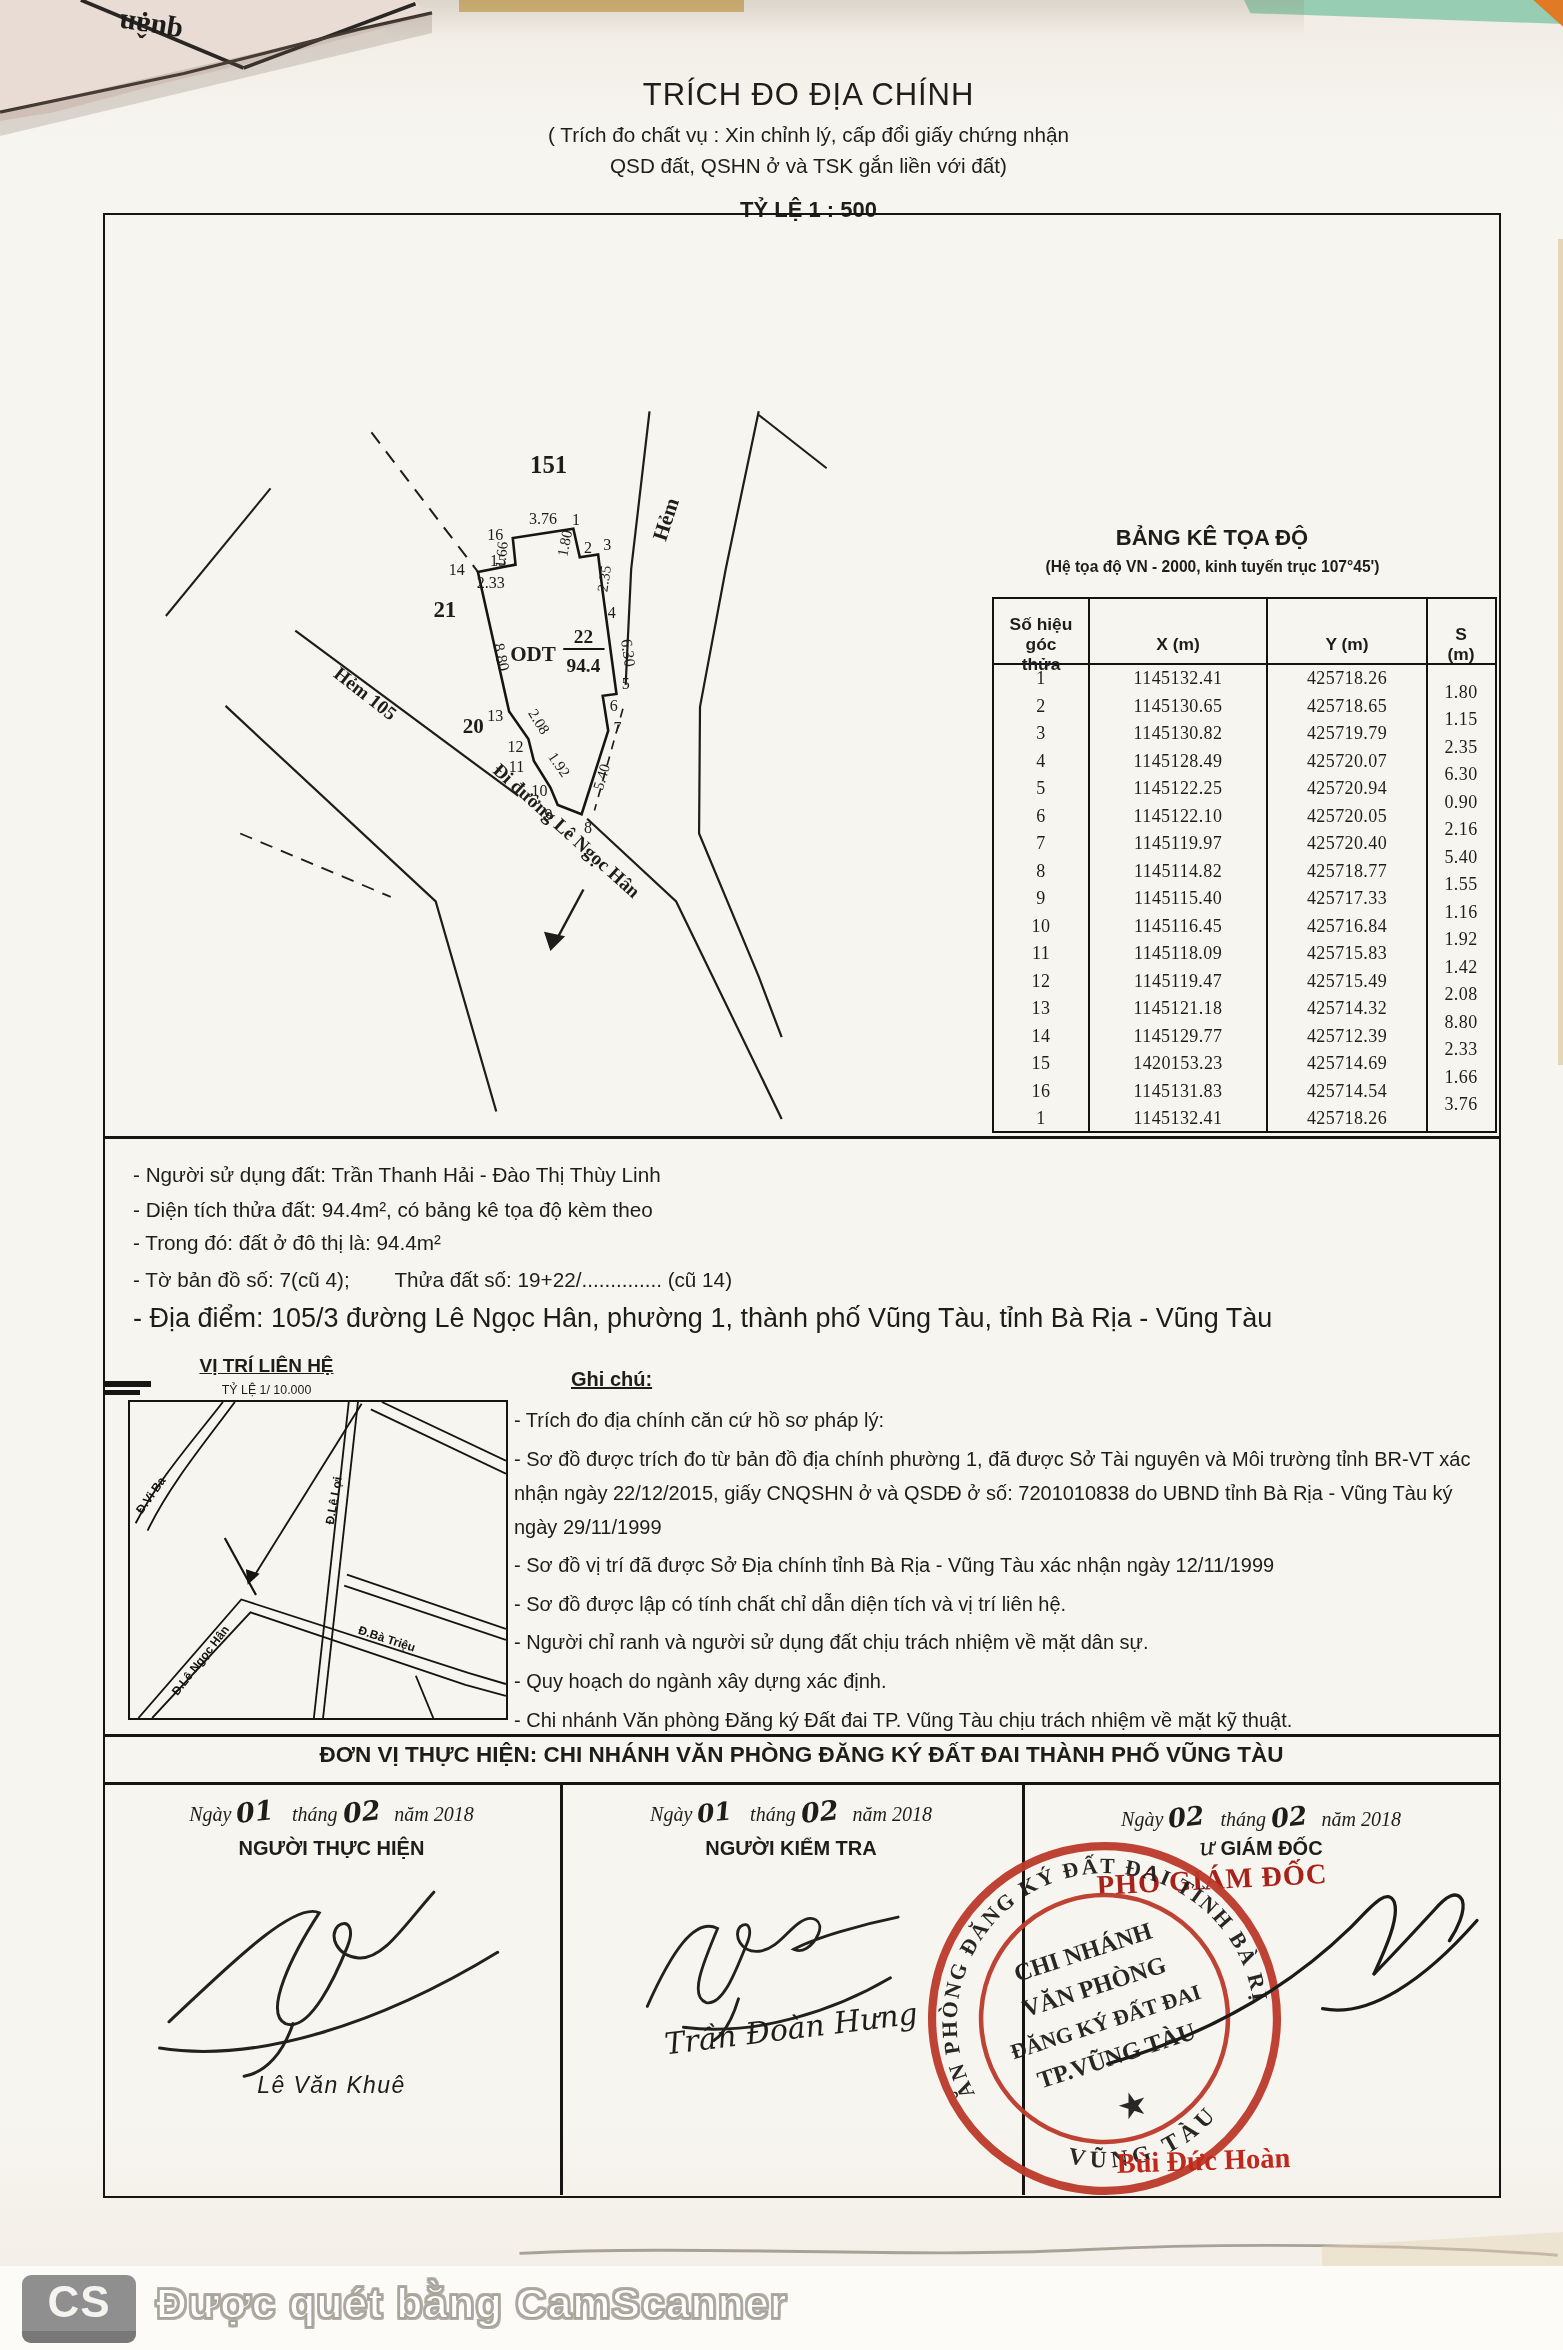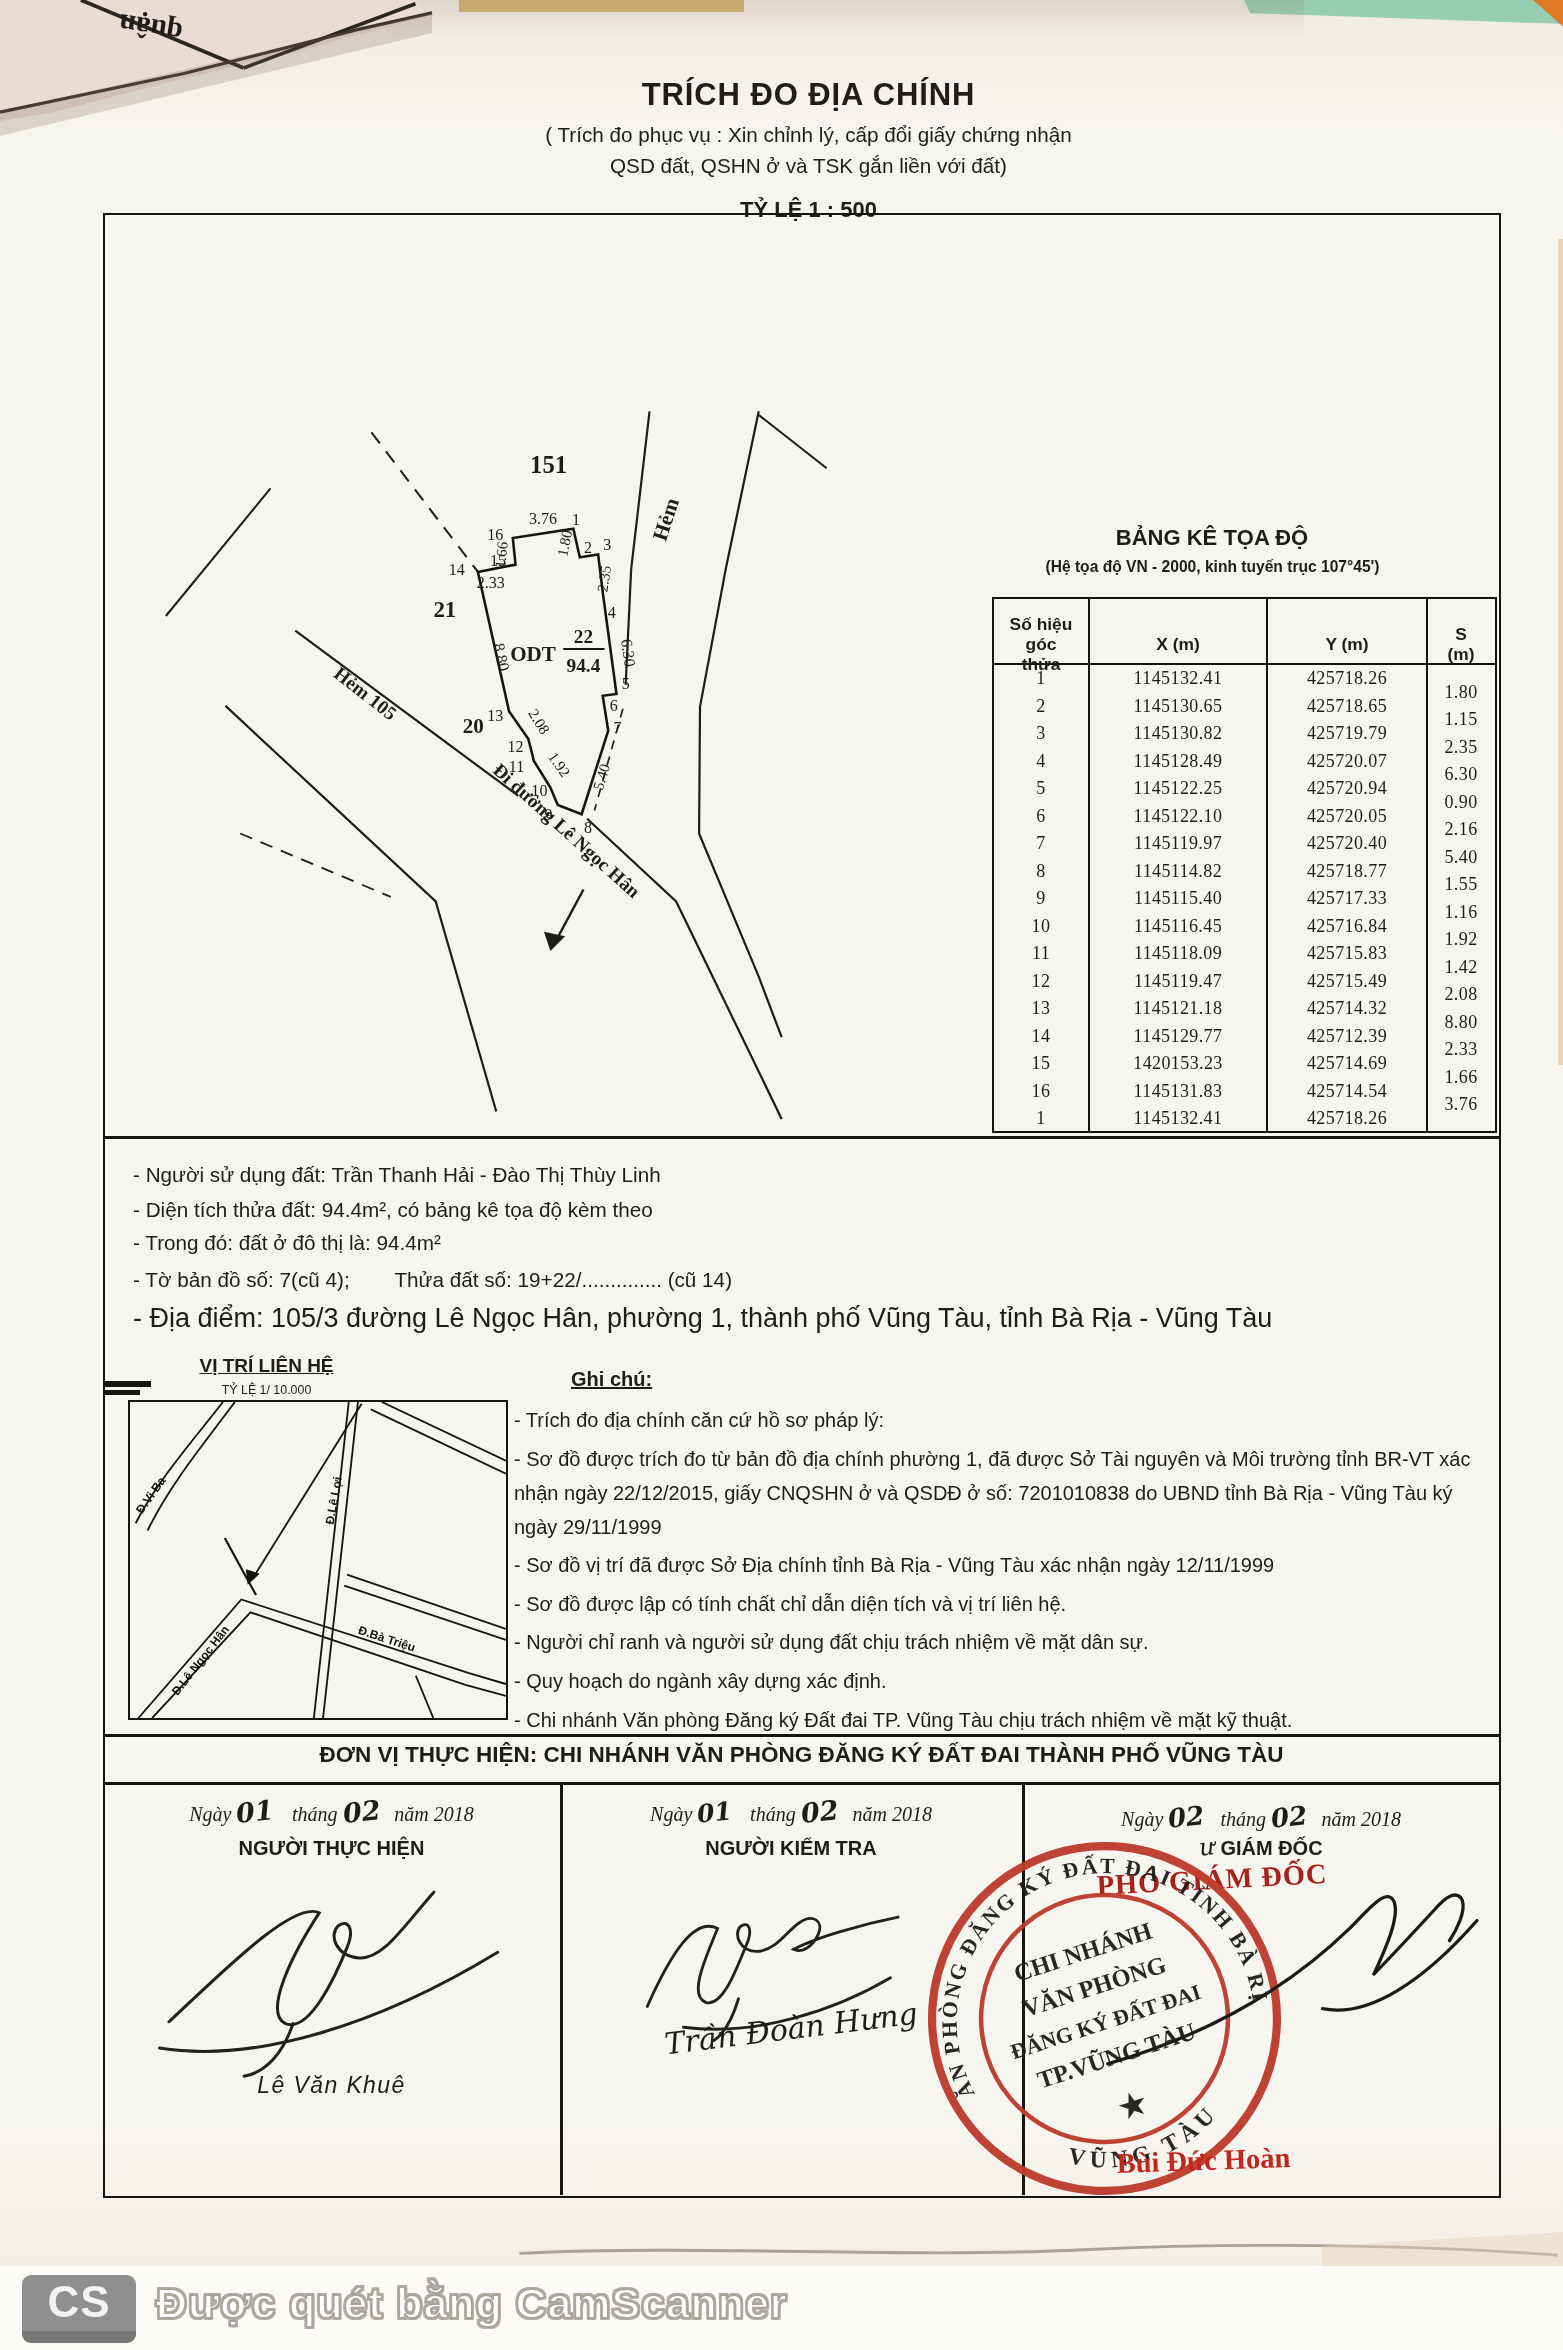--- a/index.html
+++ b/index.html
@@ -47,22 +47,22 @@
 
   <div class="t" style="left:0;top:0;width:478px;height:184px;background:#e8dcd4;clip-path:polygon(0 0,415px 0,427px 16.5px,275px 57px,165px 83px,55px 112px,0 121px)"></div>
   <svg class="t" style="left:0;top:0" width="478" height="193" viewBox="0 0 520 210">
     <line x1="88" y1="0" x2="265" y2="74" stroke="#2a2623" stroke-width="4"></line>
     <line x1="265" y1="74" x2="452" y2="4" stroke="#2a2623" stroke-width="4"></line>
     <polyline points="0,122 200,80 390,32 470,14" fill="none" stroke="#3a332e" stroke-width="3.5"></polyline>
     <polygon points="0,122 390,32 470,14 470,36 0,148" fill="rgba(120,95,80,0.22)"></polygon>
     <text transform="translate(200,26) rotate(189)" font-size="32" fill="#3b3b3b" font-family="Liberation Sans,sans-serif" font-weight="700">quận</text>
   </svg>
 
-  <div class="t ctr" style="left:184px;top:77px;width:1249px;font-size:31px;font-weight:700;letter-spacing:0.9px">TRÍCH ĐO ĐỊA CHÍNH</div>
-  <div class="t ctr" style="left:184px;top:123px;width:1249px;font-size:20.7px">( Trích đo phục vụ : Xin chỉnh lý, cấp đổi giấy chứng nhận</div>
+  <div class="t ctr" style="left:184px;top:77px;width:1249px;font-size:31px;font-weight:400;letter-spacing:0.9px">TRÍCH ĐO ĐỊA CHÍNH</div>
+  <div class="t ctr" style="left:184px;top:123px;width:1249px;font-size:20.7px">( Trích đo chất vụ : Xin chỉnh lý, cấp đổi giấy chứng nhận</div>
   <div class="t ctr" style="left:184px;top:154px;width:1249px;font-size:20.7px">QSD đất, QSHN ở và TSK gắn liền với đất)</div>
   <div class="t ctr" style="left:184px;top:197px;width:1249px;font-size:22px;font-weight:700">TỶ LỆ 1 : 500</div>
 
   <div class="frame" style="left:103px;top:213px;width:1394px;height:1981px"></div>
 
   <div class="line" style="left:103px;top:1136px;width:1397px;height:2.8px"></div>
   <div class="line" style="left:103px;top:1734px;width:1397px;height:2.8px"></div>
   <div class="line" style="left:103px;top:1782px;width:1397px;height:2.8px"></div>
   <div class="line" style="left:560px;top:1782px;width:2.8px;height:413px"></div>
   <div class="line" style="left:1022px;top:1782px;width:2.8px;height:413px"></div>

